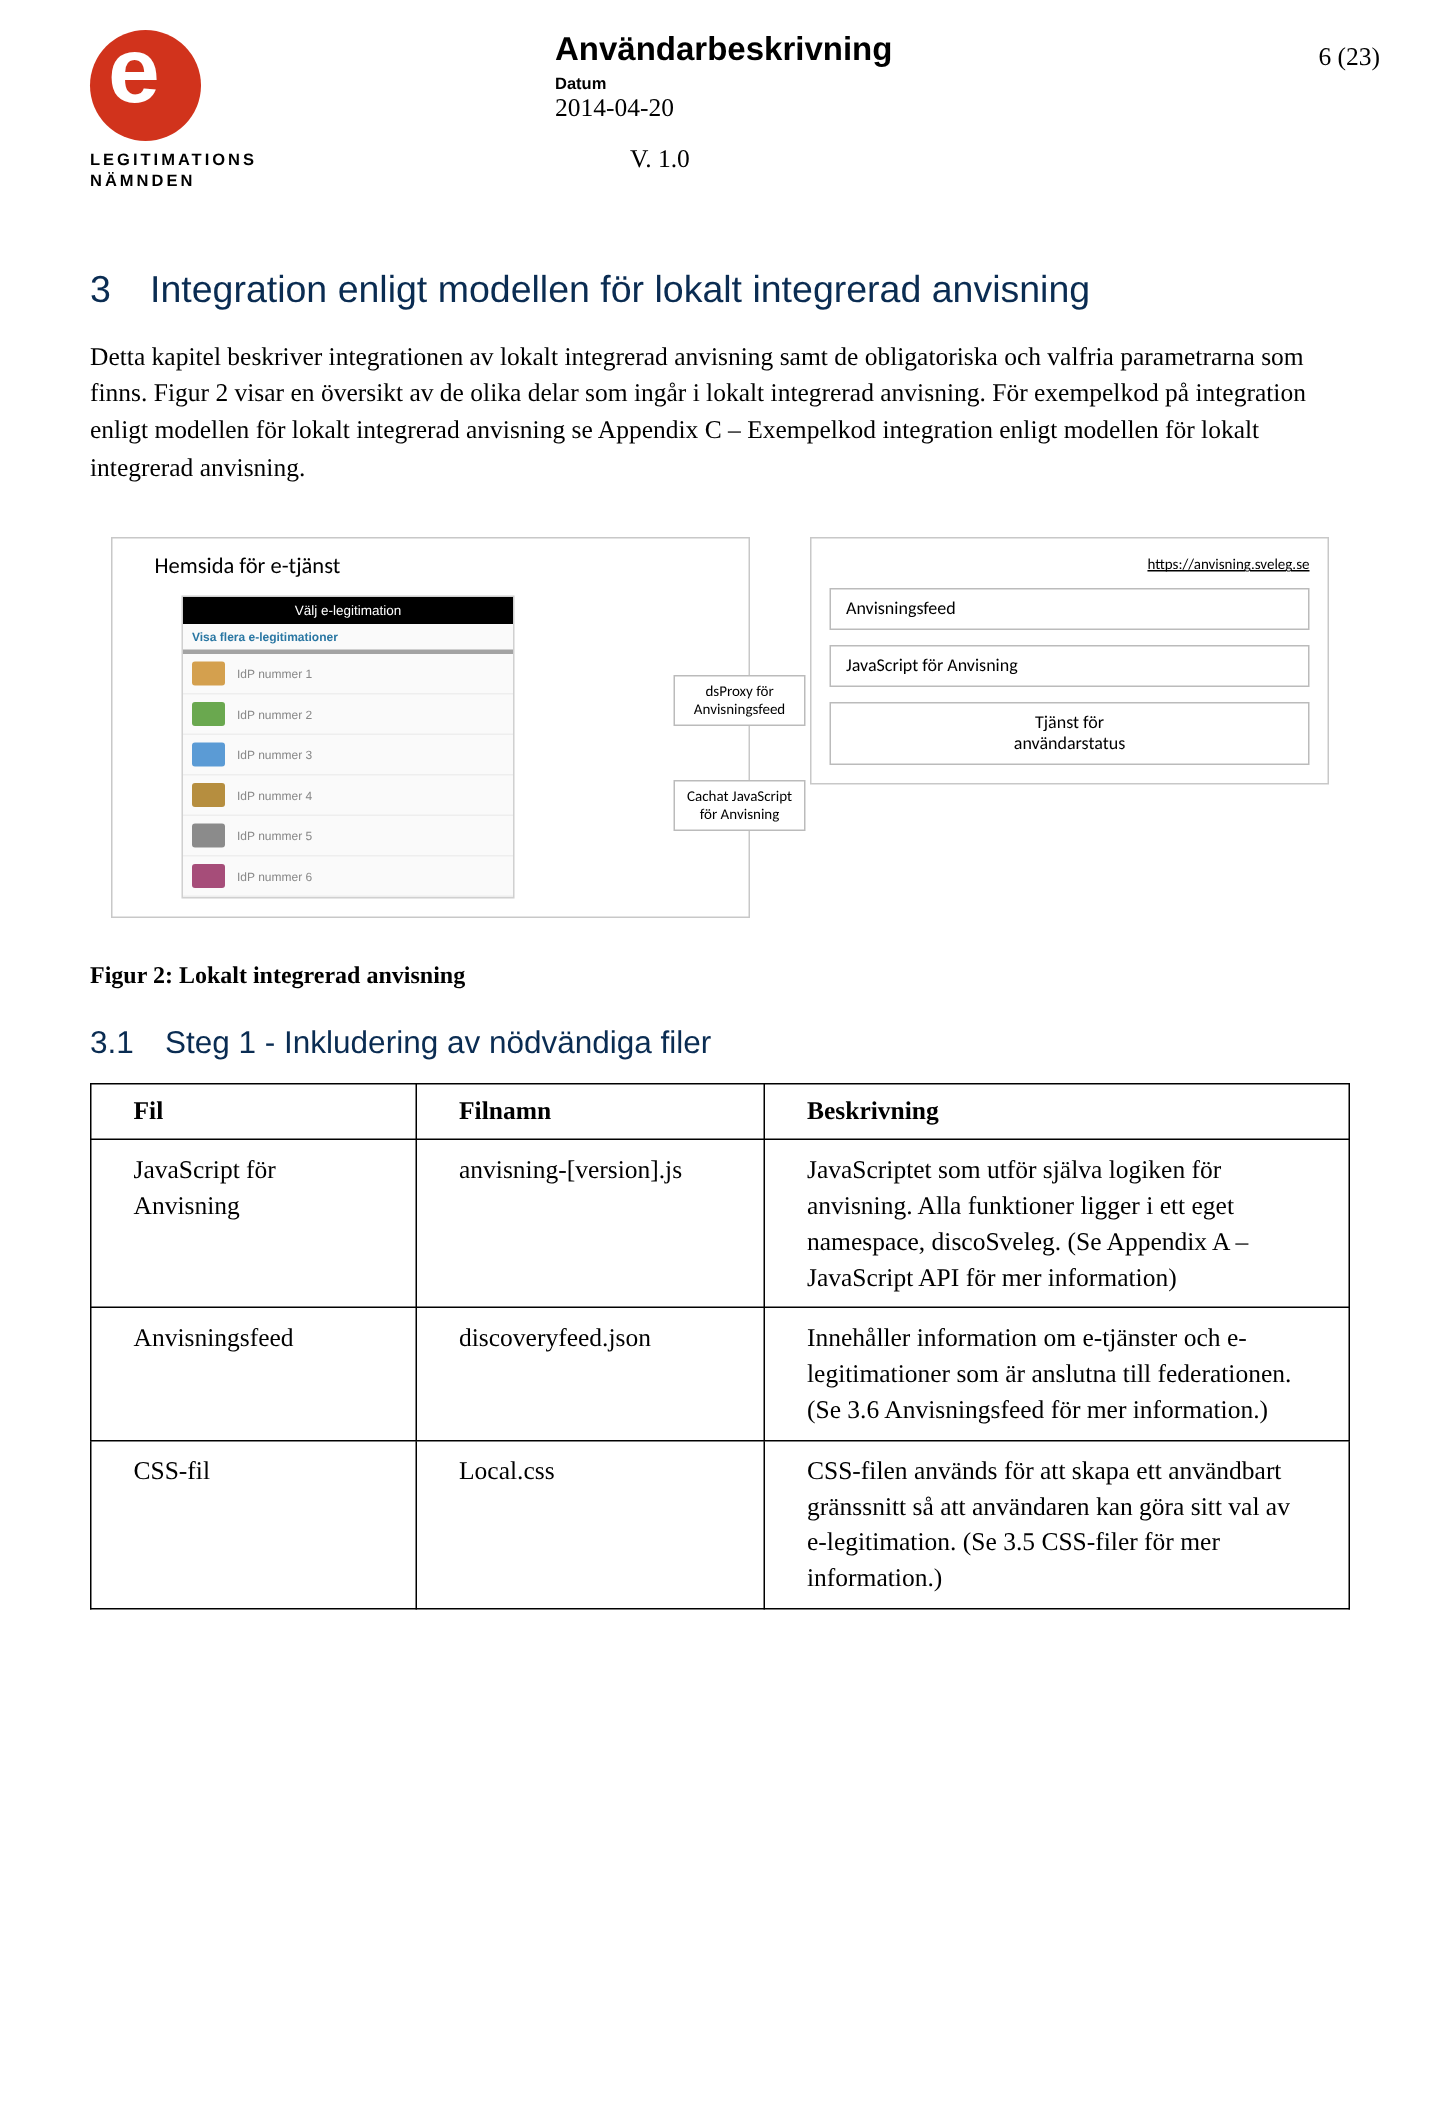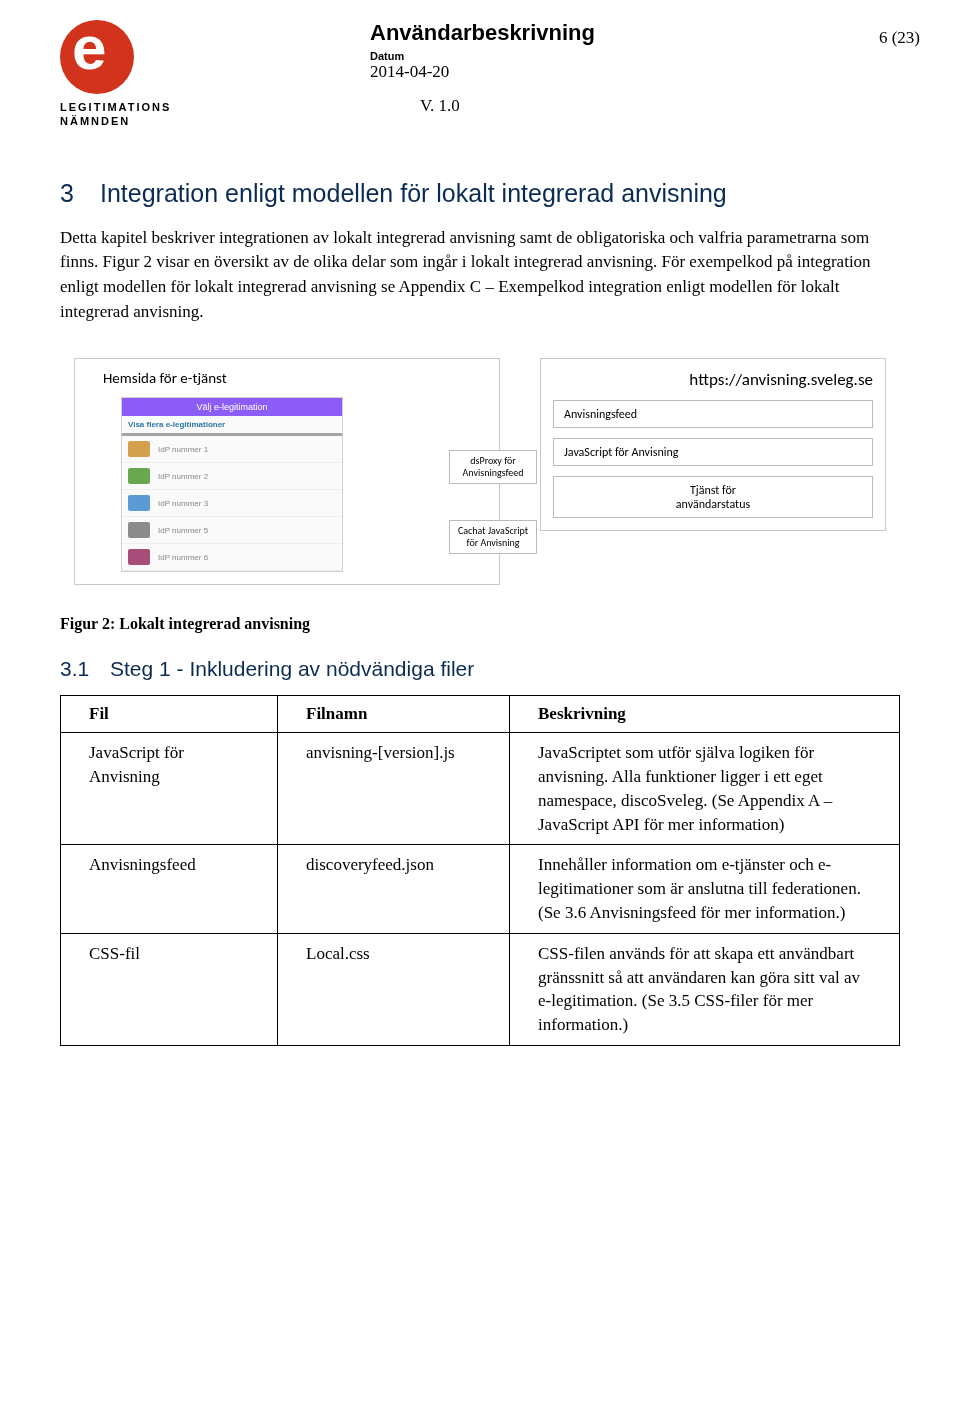--- a/index.html
+++ b/index.html
@@ -113,21 +113,21 @@
     margin-bottom: 10px;
   }
   .elegit-panel {
     border: 1px solid #d0d0d0;
     background: #fafafa;
     width: 220px;
     margin-left: 18px;
     font-family: Arial, sans-serif;
   }
   .elegit-header {
-    background: #8b5cf6;
+    background: #000000;
     color: #fff;
     font-size: 9px;
     padding: 4px 6px;
     text-align: center;
   }
   .elegit-sub {
     color: #2a77a3;
     font-size: 8px;
     padding: 4px 6px;
     border-bottom: 3px solid #a3a3a3;
@@ -161,22 +161,23 @@
     display: flex;
     flex-direction: column;
     gap: 12px;
   }
   .server-box {
     border: 1px solid #c8c8c8;
     padding: 10px 12px 12px 12px;
   }
   .server-title {
     font-family: Calibri, Arial, sans-serif;
-    font-size: 17px;
+    font-size: 10px;
     text-align: right;
+    text-decoration: underline;
   }
   .small-box {
     border: 1px solid #bbb;
     padding: 6px 10px;
     font-family: Calibri, Arial, sans-serif;
     font-size: 12px;
     margin-top: 10px;
     background: #fff;
   }
   .node-box {
@@ -276,20 +277,24 @@
               <span class="elegit-badge b1"></span>
               <span class="elegit-label">IdP nummer 1</span>
             </div>
           <div class="elegit-row">
               <span class="elegit-badge b2"></span>
               <span class="elegit-label">IdP nummer 2</span>
             </div>
           <div class="elegit-row">
               <span class="elegit-badge b3"></span>
               <span class="elegit-label">IdP nummer 3</span>
+            </div>
+          <div class="elegit-row">
+              <span class="elegit-badge b4"></span>
+              <span class="elegit-label">IdP nummer 4</span>
             </div>
           <div class="elegit-row">
               <span class="elegit-badge b5"></span>
               <span class="elegit-label">IdP nummer 5</span>
             </div>
           <div class="elegit-row">
               <span class="elegit-badge b6"></span>
               <span class="elegit-label">IdP nummer 6</span>
             </div>
         </div>

